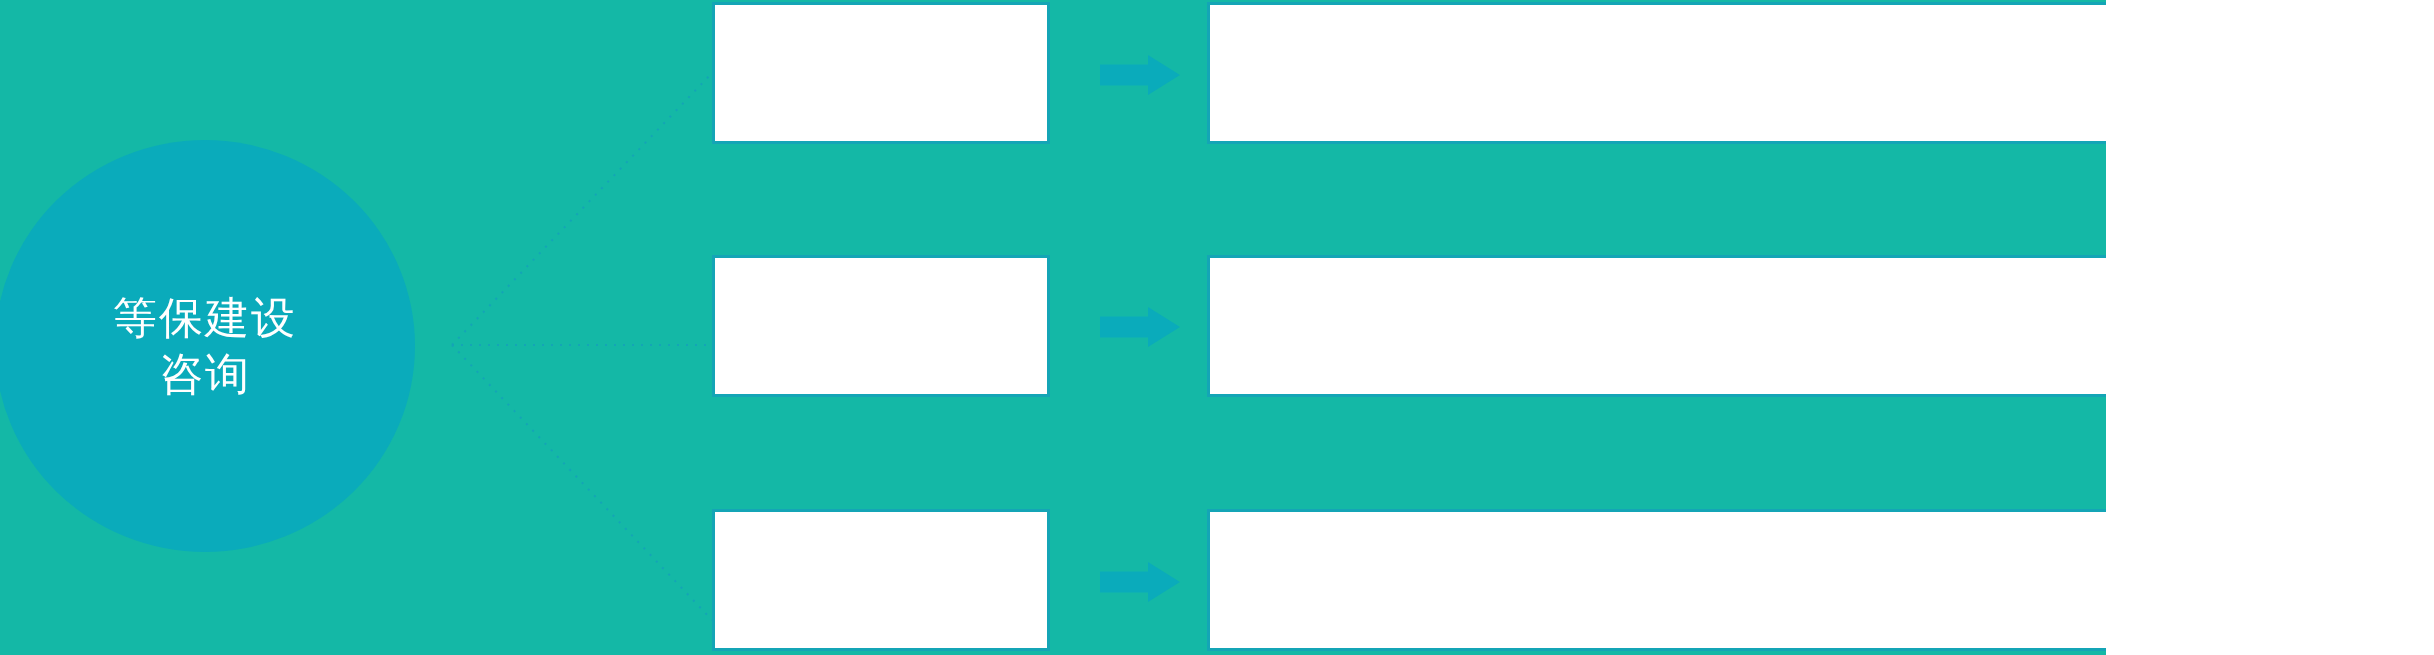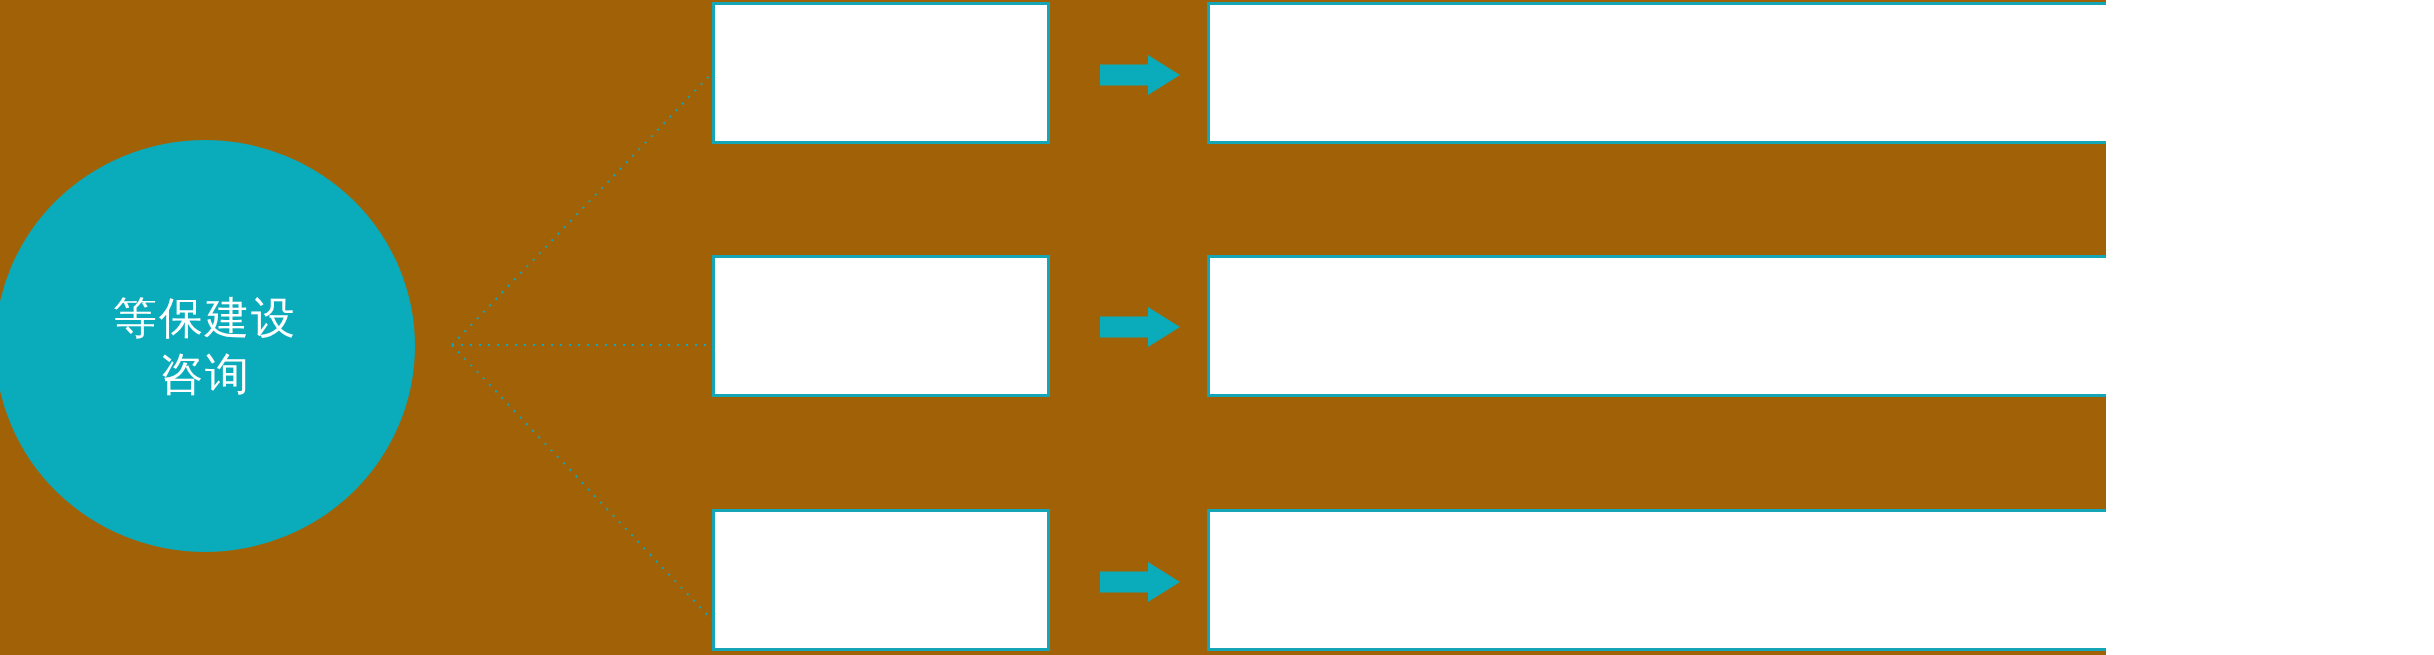--- a/index.html
+++ b/index.html
@@ -71,21 +71,21 @@
   }
 
   
   .block-arrow {
     position: absolute;
   }
 </style>
 </head>
 <body>
 
-<div id="canvas" style="width: 2106px; height: 655px; background: #a16207;">
+<div id="canvas" style="width: 2106px; height: 655px; background: #14b8a6;">
 
   <svg class="connectors" viewBox="0 0 2434 655" width="2434" height="655" aria-hidden="true">
     <g id="connector-group">
         <line x1="452" y1="345" x2="712" y2="73" stroke="#14a5b6" stroke-width="2" stroke-dasharray="2 7" stroke-linecap="butt"></line>
         <line x1="452" y1="345" x2="712" y2="345" stroke="#14a5b6" stroke-width="2" stroke-dasharray="2 7" stroke-linecap="butt"></line>
         <line x1="452" y1="345" x2="712" y2="620" stroke="#14a5b6" stroke-width="2" stroke-dasharray="2 7" stroke-linecap="butt"></line>
       </g>
   </svg>
 
   <div class="hub" id="hub" style="left: -5px; top: 140px; width: 420px; height: 412px; background: rgb(10, 171, 187);">

